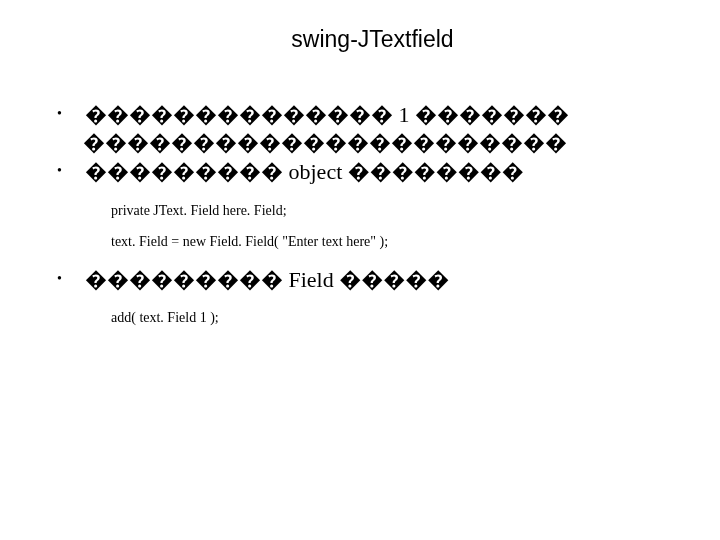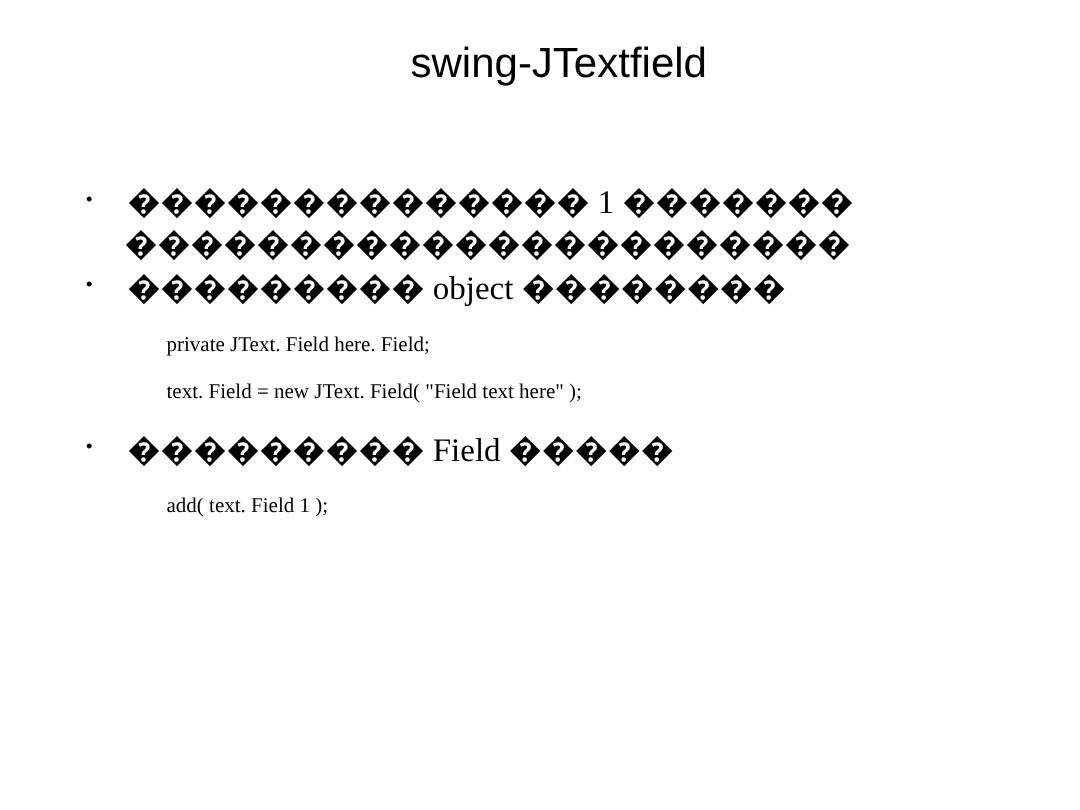--- a/index.html
+++ b/index.html
@@ -13,24 +13,24 @@
     overflow: hidden;
   }
   .slide {
     width: 720px;
     height: 540px;
     box-sizing: border-box;
     padding: 20px 30px 20px 55px;
   }
   .title {
     font-family: Arial, Helvetica, sans-serif;
-    font-size: 28px;
+    font-size: 23px;
     font-weight: 400;
     text-align: center;
-    margin: 6px 0 63px 0;
+    margin: 6px 0 48px 0;
     letter-spacing: 0px;
   }
   .body {
     font-size: 22px;
     line-height: 1.25;
   }
   .bullet-row {
     display: flex;
     align-items: flex-start;
     margin-bottom: 4px;
@@ -82,21 +82,21 @@
     <div class="cont-row">����������������������</div>
 
     <div class="bullet-row">
       <div class="bullet-dot">•</div>
       <div class="bullet-text">��������� object ��������</div>
     </div>
 
     <div class="code-block">
       <div class="code-line">private JText. Field here. Field;</div>
       <div class="gap"></div>
-      <div class="code-line">text. Field = new JText. Field( "Field text here" );</div>
+      <div class="code-line">text. Field = new Field. Field( "Enter text here" );</div>
     </div>
 
     <div class="bullet-row">
       <div class="bullet-dot">•</div>
       <div class="bullet-text">��������� Field �����</div>
     </div>
 
     <div class="code-block">
       <div class="code-line">add( text. Field 1 );</div>
     </div>

